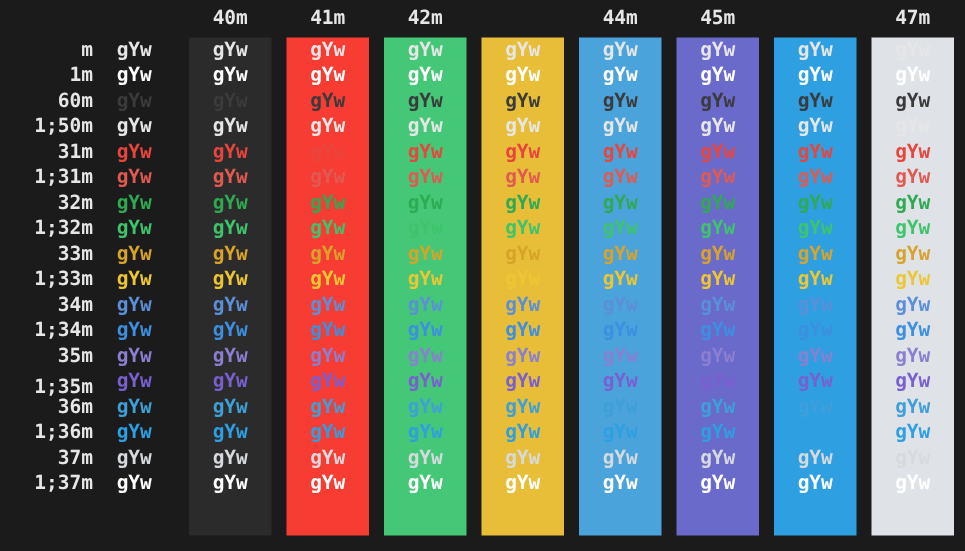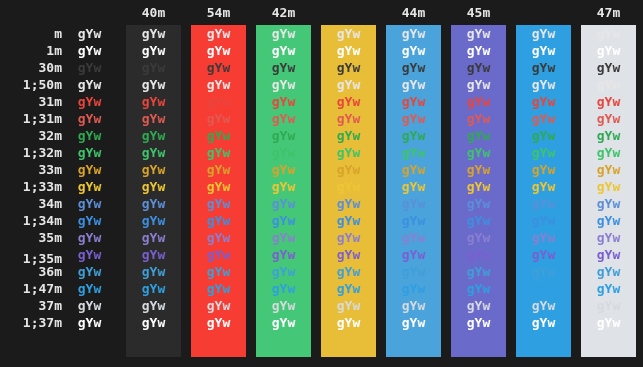--- a/index.html
+++ b/index.html
@@ -66,21 +66,21 @@
   }
   .cell.bold { font-weight: bold; }
   .cell.norm { font-weight: bold; }
 </style>
 </head>
 <body>
 
 <div id="matrix" style="background: rgb(27, 27, 27);">
   <div class="hdr-row">
       <div class="col-head" style="left: 126px; width: 55px;">40m</div>
-      <div class="col-head" style="left: 191px; width: 55px;">54m</div>
+      <div class="col-head" style="left: 191px; width: 55px;">41m</div>
       <div class="col-head" style="left: 256px; width: 55px;">42m</div>
       <div class="col-head" style="left: 386px; width: 55px;">44m</div>
       <div class="col-head" style="left: 451px; width: 55px;">45m</div>
       <div class="col-head" style="left: 581px; width: 55px;">47m</div>
     </div>
 <div class="col-band" style="left: 126px; width: 55px; background: rgb(43, 43, 43);"></div>
     <div class="col-band" style="left: 191px; width: 55px; background: rgb(247, 60, 52);"></div>
     <div class="col-band" style="left: 256px; width: 55px; background: rgb(68, 200, 119);"></div>
     <div class="col-band" style="left: 321px; width: 55px; background: rgb(232, 190, 56);"></div>
     <div class="col-band" style="left: 386px; width: 55px; background: rgb(74, 163, 219);"></div>
@@ -100,21 +100,21 @@
     <div class="row-label" style="top: 42px;">1m</div>
     <div class="cell bold" style="left: 62px; width: 55px; top: 42px; color: rgb(255, 255, 255);">gYw</div>
     <div class="cell bold" style="left: 126px; width: 55px; top: 42px; color: rgb(255, 255, 255);">gYw</div>
     <div class="cell bold" style="left: 191px; width: 55px; top: 42px; color: rgb(255, 255, 255);">gYw</div>
     <div class="cell bold" style="left: 256px; width: 55px; top: 42px; color: rgb(255, 255, 255);">gYw</div>
     <div class="cell bold" style="left: 321px; width: 55px; top: 42px; color: rgb(255, 255, 255);">gYw</div>
     <div class="cell bold" style="left: 386px; width: 55px; top: 42px; color: rgb(255, 255, 255);">gYw</div>
     <div class="cell bold" style="left: 451px; width: 55px; top: 42px; color: rgb(255, 255, 255);">gYw</div>
     <div class="cell bold" style="left: 516px; width: 55px; top: 42px; color: rgb(255, 255, 255);">gYw</div>
     <div class="cell bold" style="left: 581px; width: 55px; top: 42px; color: rgb(255, 255, 255);">gYw</div>
-    <div class="row-label" style="top: 59px;">30m</div>
+    <div class="row-label" style="top: 59px;">60m</div>
     <div class="cell norm" style="left: 62px; width: 55px; top: 59px; color: rgb(59, 59, 59);">gYw</div>
     <div class="cell norm" style="left: 126px; width: 55px; top: 59px; color: rgb(59, 59, 59);">gYw</div>
     <div class="cell norm" style="left: 191px; width: 55px; top: 59px; color: rgb(59, 59, 59);">gYw</div>
     <div class="cell norm" style="left: 256px; width: 55px; top: 59px; color: rgb(59, 59, 59);">gYw</div>
     <div class="cell norm" style="left: 321px; width: 55px; top: 59px; color: rgb(59, 59, 59);">gYw</div>
     <div class="cell norm" style="left: 386px; width: 55px; top: 59px; color: rgb(59, 59, 59);">gYw</div>
     <div class="cell norm" style="left: 451px; width: 55px; top: 59px; color: rgb(59, 59, 59);">gYw</div>
     <div class="cell norm" style="left: 516px; width: 55px; top: 59px; color: rgb(59, 59, 59);">gYw</div>
     <div class="cell norm" style="left: 581px; width: 55px; top: 59px; color: rgb(59, 59, 59);">gYw</div>
     <div class="row-label" style="top: 76px;">1;50m</div>
@@ -230,21 +230,21 @@
     <div class="row-label" style="top: 263px;">36m</div>
     <div class="cell norm" style="left: 62px; width: 55px; top: 263px; color: rgb(63, 159, 216);">gYw</div>
     <div class="cell norm" style="left: 126px; width: 55px; top: 263px; color: rgb(63, 159, 216);">gYw</div>
     <div class="cell norm" style="left: 191px; width: 55px; top: 263px; color: rgb(63, 159, 216);">gYw</div>
     <div class="cell norm" style="left: 256px; width: 55px; top: 263px; color: rgb(63, 159, 216);">gYw</div>
     <div class="cell norm" style="left: 321px; width: 55px; top: 263px; color: rgb(63, 159, 216);">gYw</div>
     <div class="cell norm" style="left: 386px; width: 55px; top: 263px; color: rgb(63, 159, 216);">gYw</div>
     <div class="cell norm" style="left: 451px; width: 55px; top: 263px; color: rgb(63, 159, 216);">gYw</div>
     <div class="cell norm" style="left: 516px; width: 55px; top: 263px; color: rgb(63, 159, 216);">gYw</div>
     <div class="cell norm" style="left: 581px; width: 55px; top: 263px; color: rgb(63, 159, 216);">gYw</div>
-    <div class="row-label" style="top: 280px;">1;47m</div>
+    <div class="row-label" style="top: 280px;">1;36m</div>
     <div class="cell bold" style="left: 62px; width: 55px; top: 280px; color: rgb(46, 159, 224);">gYw</div>
     <div class="cell bold" style="left: 126px; width: 55px; top: 280px; color: rgb(46, 159, 224);">gYw</div>
     <div class="cell bold" style="left: 191px; width: 55px; top: 280px; color: rgb(46, 159, 224);">gYw</div>
     <div class="cell bold" style="left: 256px; width: 55px; top: 280px; color: rgb(46, 159, 224);">gYw</div>
     <div class="cell bold" style="left: 321px; width: 55px; top: 280px; color: rgb(46, 159, 224);">gYw</div>
     <div class="cell bold" style="left: 386px; width: 55px; top: 280px; color: rgb(46, 159, 224);">gYw</div>
     <div class="cell bold" style="left: 451px; width: 55px; top: 280px; color: rgb(46, 159, 224);">gYw</div>
     <div class="cell bold" style="left: 516px; width: 55px; top: 280px; color: rgb(46, 159, 224);">gYw</div>
     <div class="cell bold" style="left: 581px; width: 55px; top: 280px; color: rgb(46, 159, 224);">gYw</div>
     <div class="row-label" style="top: 297px;">37m</div>

